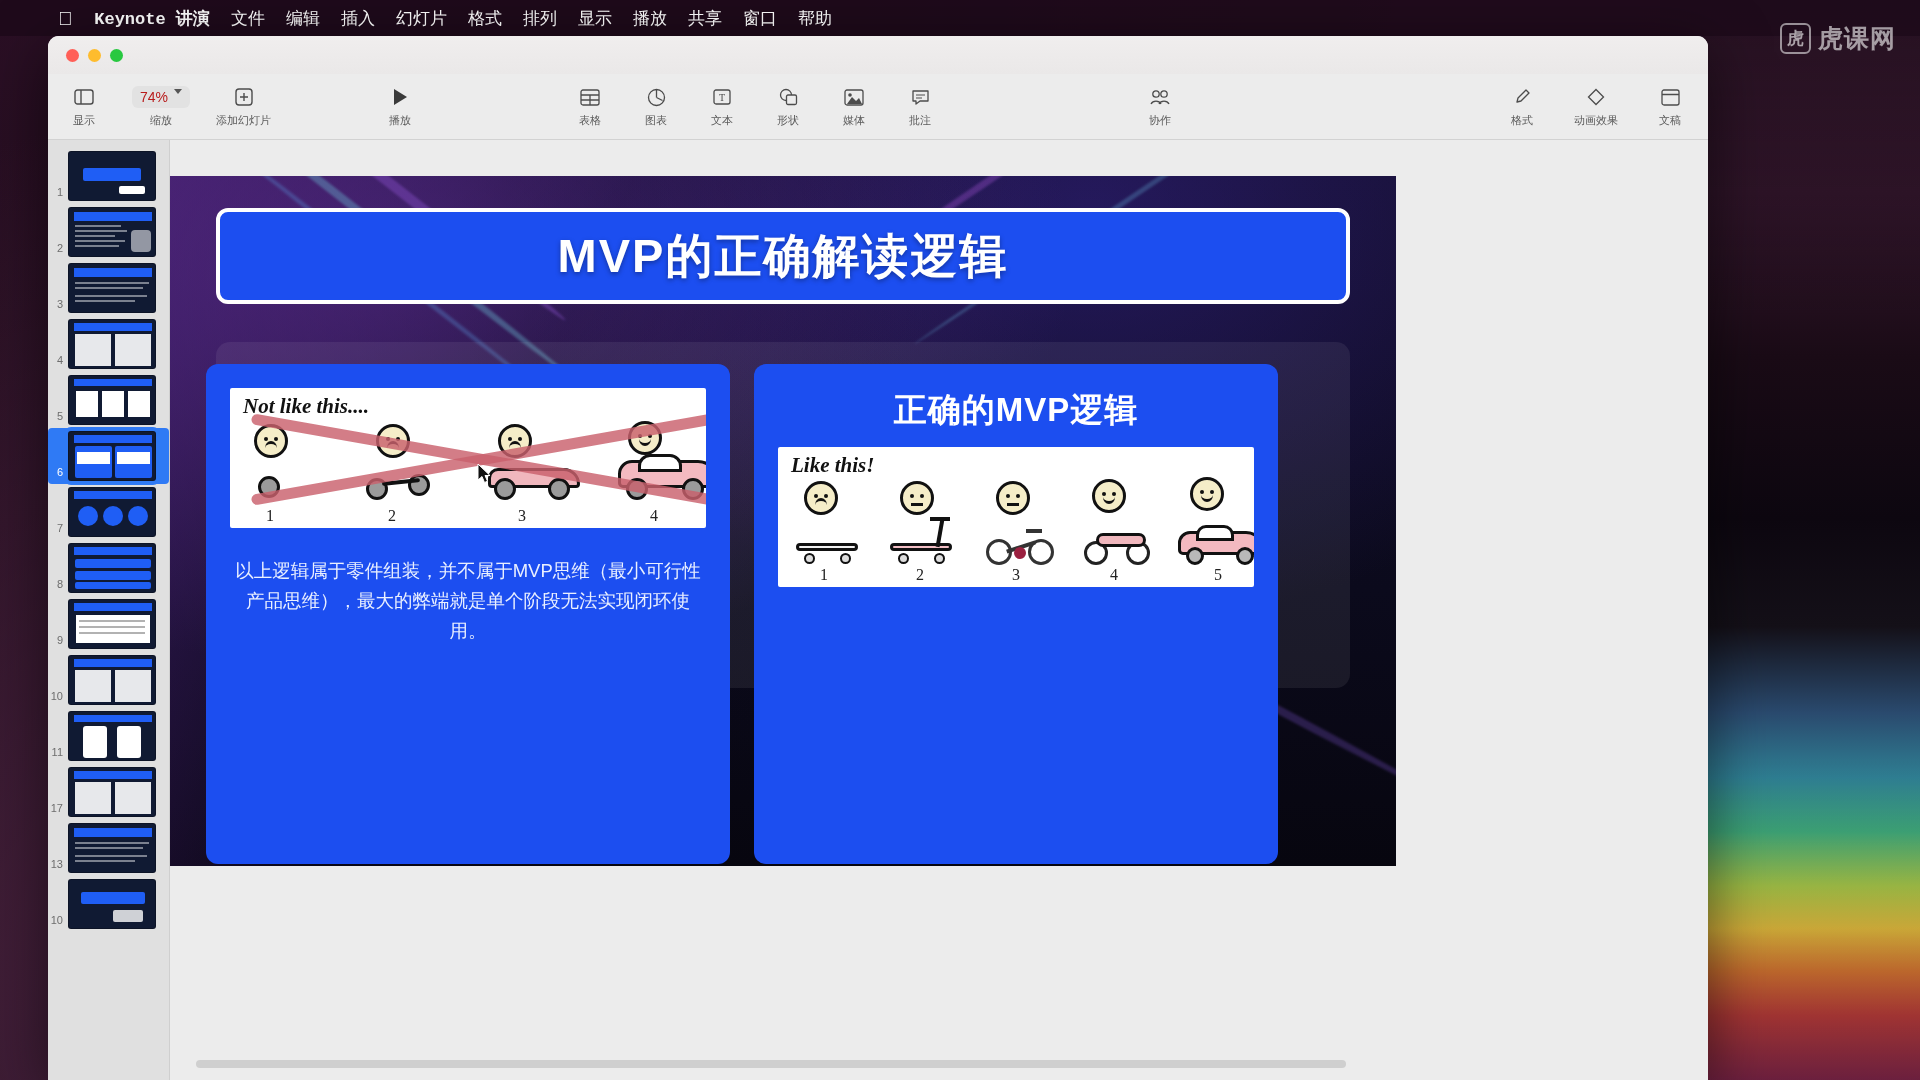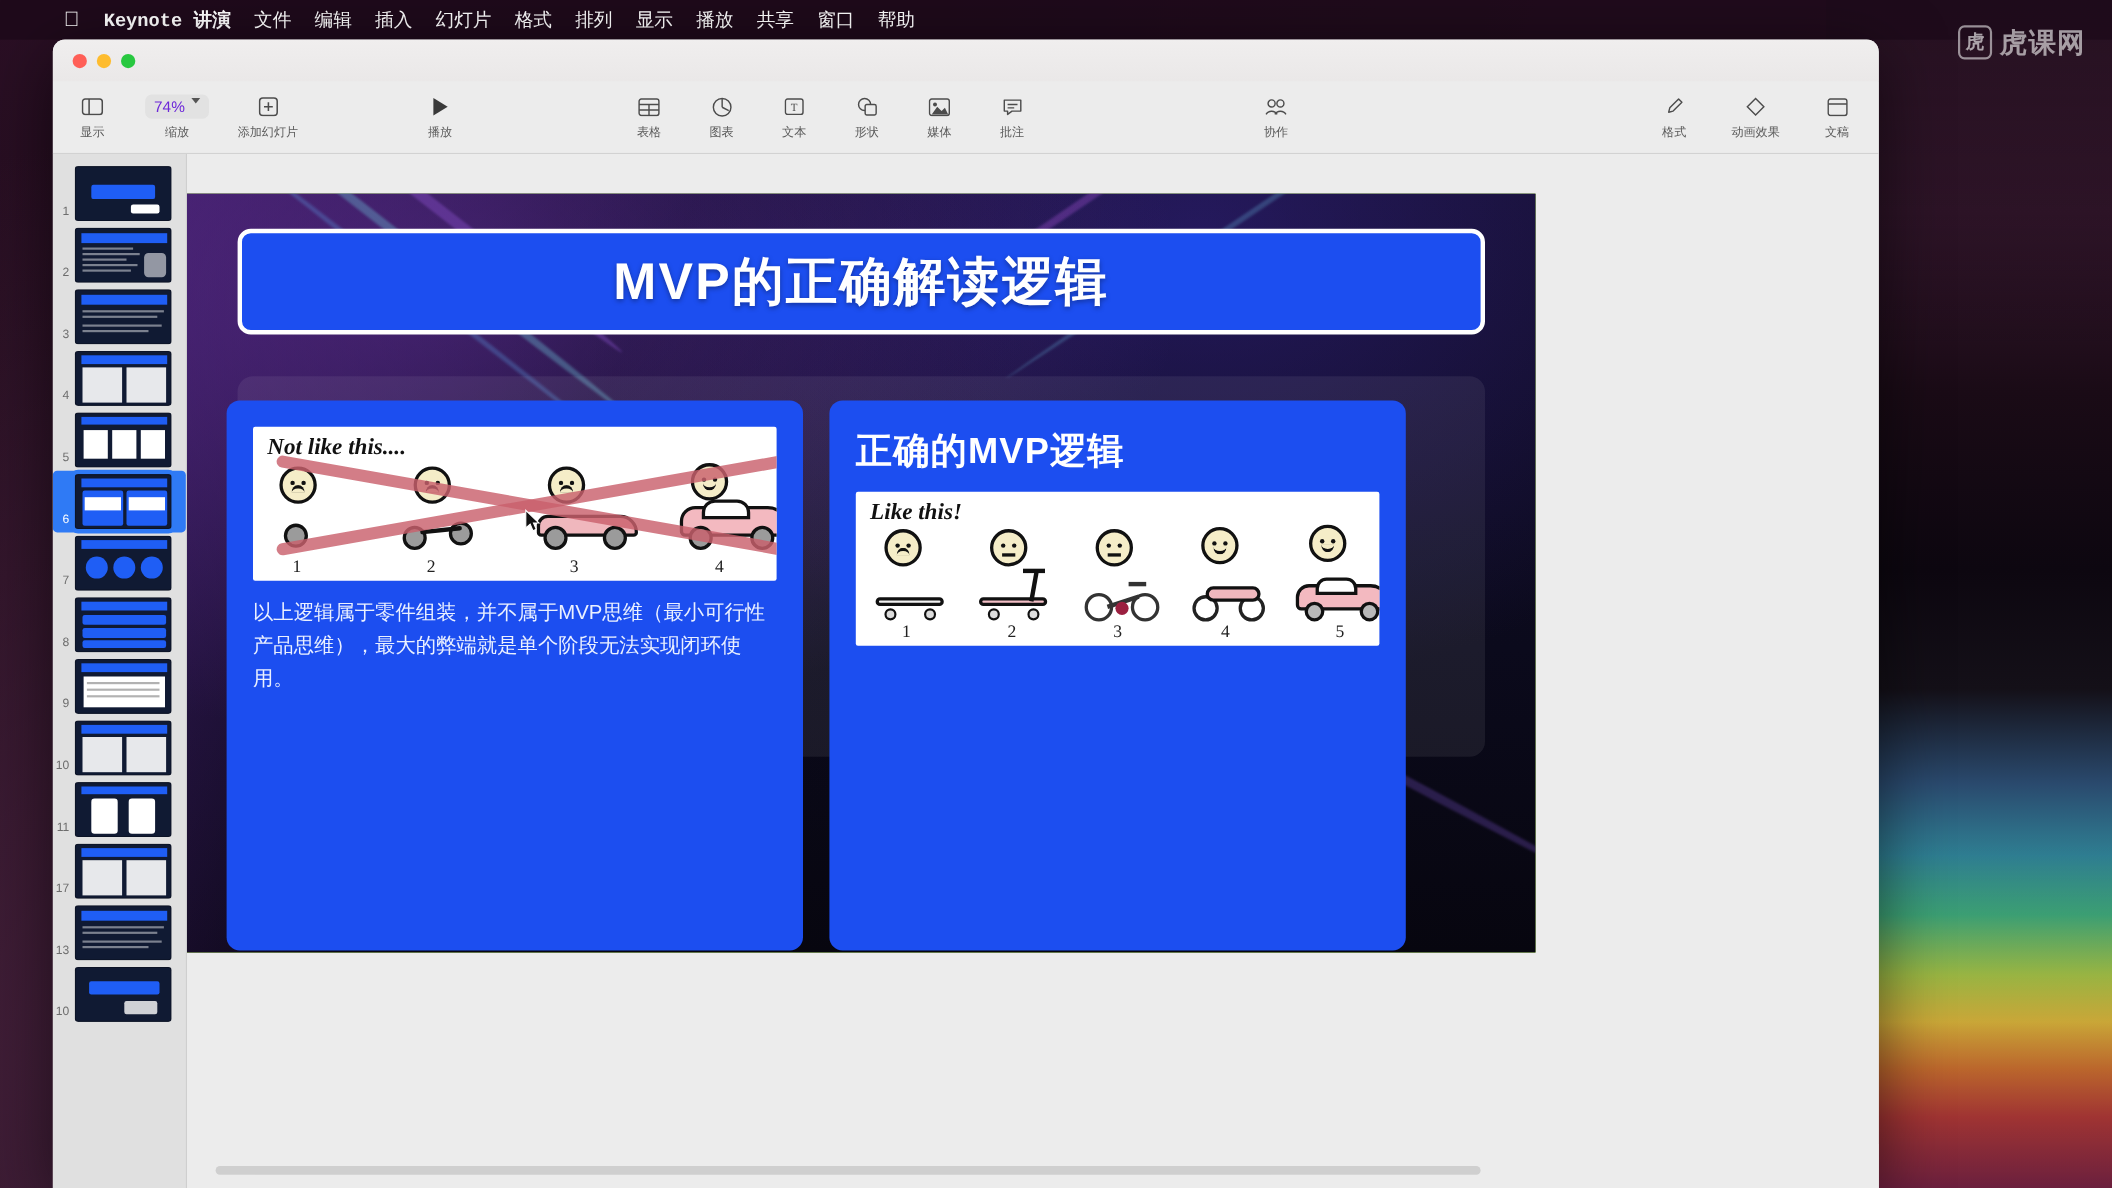--- a/index.html
+++ b/index.html
@@ -107,21 +107,21 @@
   .tgroup { position: absolute; display: flex; align-items: flex-start; }
   .titem {
     display: flex; flex-direction: column; align-items: center;
     min-width: 44px; color: #4c4c4c;
   }
   .titem .ic { height: 26px; display: flex; align-items: center; justify-content: center; }
   .titem .lb { font-size: 11px; color: #5b5b5b; margin-top: 3px; white-space: nowrap; }
   .zoombox {
     background: #e2e2e2; border-radius: 6px; padding: 3px 8px;
     display: flex; align-items: flex-start; gap: 6px;
-    font-size: 14px; color: #6d28d9;
+    font-size: 14px; color: #b91c1c;
   }
   .chev { width: 0; height: 0; border-left: 4px solid transparent;
           border-right: 4px solid transparent; border-top: 5px solid #555; }
 
   svg.i { display: block; }
 
   
   .wbody { display: flex; height: calc(100% - 104px); }
   .navigator {
     width: 122px; background: #e0e0e0; padding-top: 8px;
@@ -145,21 +145,21 @@
   
   .tb { position: absolute; background: #1f5ef5; }
   .tw { position: absolute; background: #fff; }
   .tg { position: absolute; background: rgba(255,255,255,.45); }
 
   .canvas-area {
     flex: 1; background: #ececec; position: relative; overflow: hidden;
   }
   .slide-stage {
     position: absolute; left: 0; top: 36px; width: 1226px; height: 690px;
-    background: #4d7c0f; overflow: hidden;
+    background: #a21caf; overflow: hidden; text-align: center;
   }
   
   .slide-bg { position: absolute; inset: 0;
     background:
       linear-gradient(115deg, rgba(90,40,140,.55) 0%, rgba(20,10,45,.2) 30%, rgba(0,0,0,0) 55%),
       radial-gradient(ellipse at 18% 12%, rgba(120,60,190,.5) 0%, rgba(0,0,0,0) 48%),
       radial-gradient(ellipse at 75% 5%, rgba(60,40,160,.45) 0%, rgba(0,0,0,0) 45%),
       linear-gradient(180deg,#120d26 0%, #0b0a1c 60%, #07060f 100%);
   }
   .streak { position: absolute; transform-origin: center; border-radius: 50%; filter: blur(1px); }
@@ -185,21 +185,21 @@
     background: #1c4ef0; border-radius: 12px; padding: 24px 24px 18px 24px;
   }
   .card.left { left: 36px; }
   .card.right { left: 584px; }
   .card h2 {
     color: #fff; font-size: 33px; font-weight: bold; letter-spacing: 1px;
     margin-bottom: 14px;
   }
   .illus {
     width: 100%; height: 140px; background: #fff; border-radius: 2px;
-    position: relative; overflow: hidden; margin-bottom: 14px;
+    position: relative; overflow: hidden; margin-bottom: 28px;
   }
   .illus .cap {
     position: absolute; left: 13px; top: 6px; font-size: 21px;
     font-family: "Liberation Serif", serif; font-weight: bold; color: #111;
     font-style: italic;
   }
   .illus .num {
     position: absolute; bottom: 3px; font-size: 16px; color: #222;
     font-family: "Liberation Serif", serif;
   }

